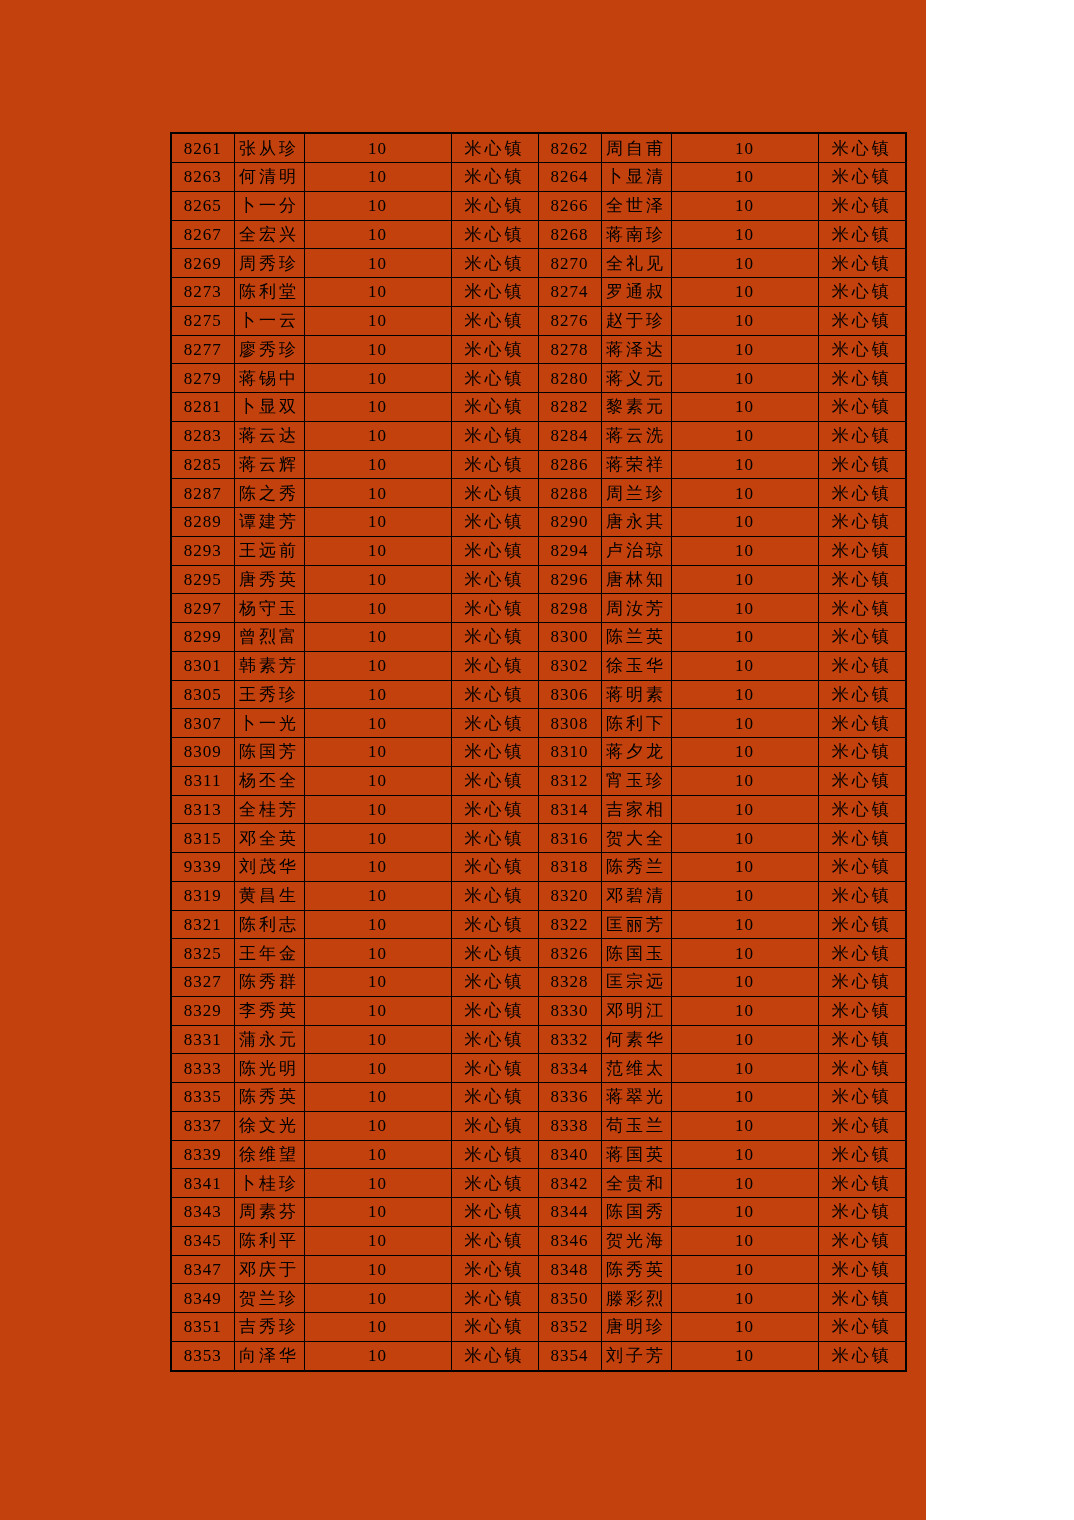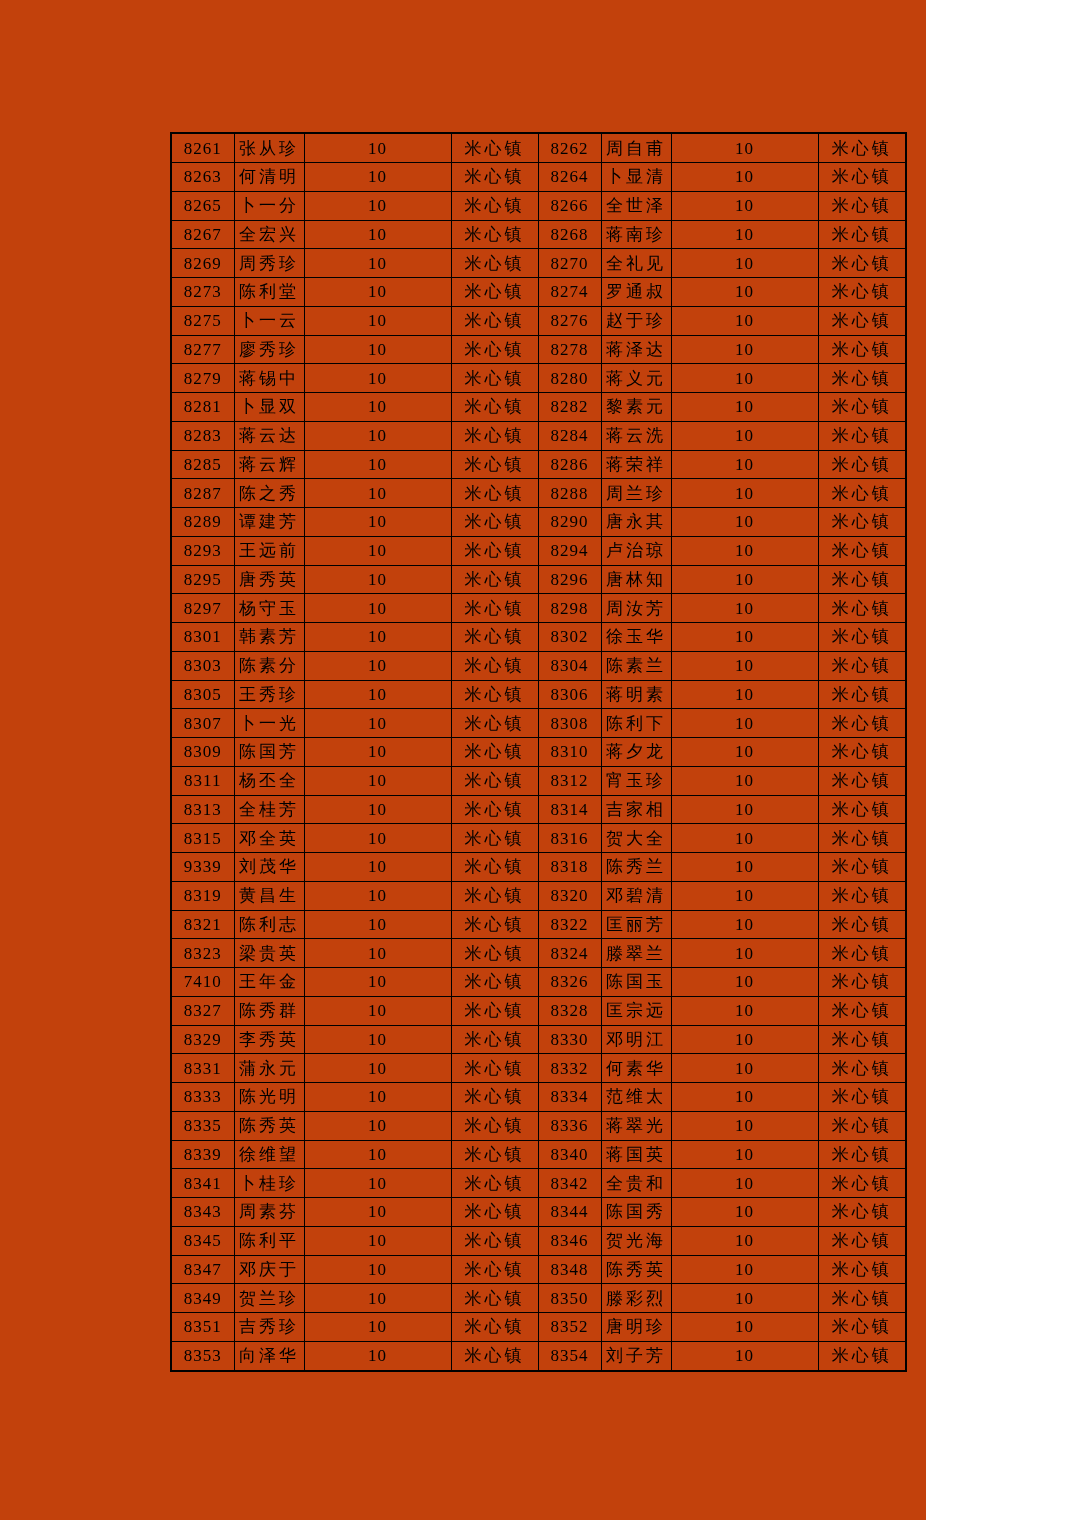--- a/index.html
+++ b/index.html
@@ -228,40 +228,40 @@
           <td class="c-num">8297</td>
           <td class="c-cjk">杨守玉</td>
           <td class="c-num">10</td>
           <td class="c-cjk">米心镇</td>
           <td class="c-num">8298</td>
           <td class="c-cjk">周汝芳</td>
           <td class="c-num">10</td>
           <td class="c-cjk">米心镇</td>
         </tr>
         <tr>
+          <td class="c-num">8299</td>
+          <td class="c-cjk">曾烈富</td>
+          <td class="c-num">10</td>
+          <td class="c-cjk">米心镇</td>
+          <td class="c-num">8300</td>
+          <td class="c-cjk">陈兰英</td>
+          <td class="c-num">10</td>
+          <td class="c-cjk">米心镇</td>
+        </tr>
+        <tr>
           <td class="c-num">8301</td>
           <td class="c-cjk">韩素芳</td>
           <td class="c-num">10</td>
           <td class="c-cjk">米心镇</td>
           <td class="c-num">8302</td>
           <td class="c-cjk">徐玉华</td>
           <td class="c-num">10</td>
           <td class="c-cjk">米心镇</td>
         </tr>
         <tr>
-          <td class="c-num">8303</td>
-          <td class="c-cjk">陈素分</td>
-          <td class="c-num">10</td>
-          <td class="c-cjk">米心镇</td>
-          <td class="c-num">8304</td>
-          <td class="c-cjk">陈素兰</td>
-          <td class="c-num">10</td>
-          <td class="c-cjk">米心镇</td>
-        </tr>
-        <tr>
           <td class="c-num">8305</td>
           <td class="c-cjk">王秀珍</td>
           <td class="c-num">10</td>
           <td class="c-cjk">米心镇</td>
           <td class="c-num">8306</td>
           <td class="c-cjk">蒋明素</td>
           <td class="c-num">10</td>
           <td class="c-cjk">米心镇</td>
         </tr>
         <tr>
@@ -338,31 +338,21 @@
           <td class="c-num">8321</td>
           <td class="c-cjk">陈利志</td>
           <td class="c-num">10</td>
           <td class="c-cjk">米心镇</td>
           <td class="c-num">8322</td>
           <td class="c-cjk">匡丽芳</td>
           <td class="c-num">10</td>
           <td class="c-cjk">米心镇</td>
         </tr>
         <tr>
-          <td class="c-num">8323</td>
-          <td class="c-cjk">梁贵英</td>
-          <td class="c-num">10</td>
-          <td class="c-cjk">米心镇</td>
-          <td class="c-num">8324</td>
-          <td class="c-cjk">滕翠兰</td>
-          <td class="c-num">10</td>
-          <td class="c-cjk">米心镇</td>
-        </tr>
-        <tr>
-          <td class="c-num">7410</td>
+          <td class="c-num">8325</td>
           <td class="c-cjk">王年金</td>
           <td class="c-num">10</td>
           <td class="c-cjk">米心镇</td>
           <td class="c-num">8326</td>
           <td class="c-cjk">陈国玉</td>
           <td class="c-num">10</td>
           <td class="c-cjk">米心镇</td>
         </tr>
         <tr>
           <td class="c-num">8327</td>
@@ -404,20 +394,30 @@
           <td class="c-num">10</td>
           <td class="c-cjk">米心镇</td>
         </tr>
         <tr>
           <td class="c-num">8335</td>
           <td class="c-cjk">陈秀英</td>
           <td class="c-num">10</td>
           <td class="c-cjk">米心镇</td>
           <td class="c-num">8336</td>
           <td class="c-cjk">蒋翠光</td>
+          <td class="c-num">10</td>
+          <td class="c-cjk">米心镇</td>
+        </tr>
+        <tr>
+          <td class="c-num">8337</td>
+          <td class="c-cjk">徐文光</td>
+          <td class="c-num">10</td>
+          <td class="c-cjk">米心镇</td>
+          <td class="c-num">8338</td>
+          <td class="c-cjk">苟玉兰</td>
           <td class="c-num">10</td>
           <td class="c-cjk">米心镇</td>
         </tr>
         <tr>
           <td class="c-num">8339</td>
           <td class="c-cjk">徐维望</td>
           <td class="c-num">10</td>
           <td class="c-cjk">米心镇</td>
           <td class="c-num">8340</td>
           <td class="c-cjk">蒋国英</td>

